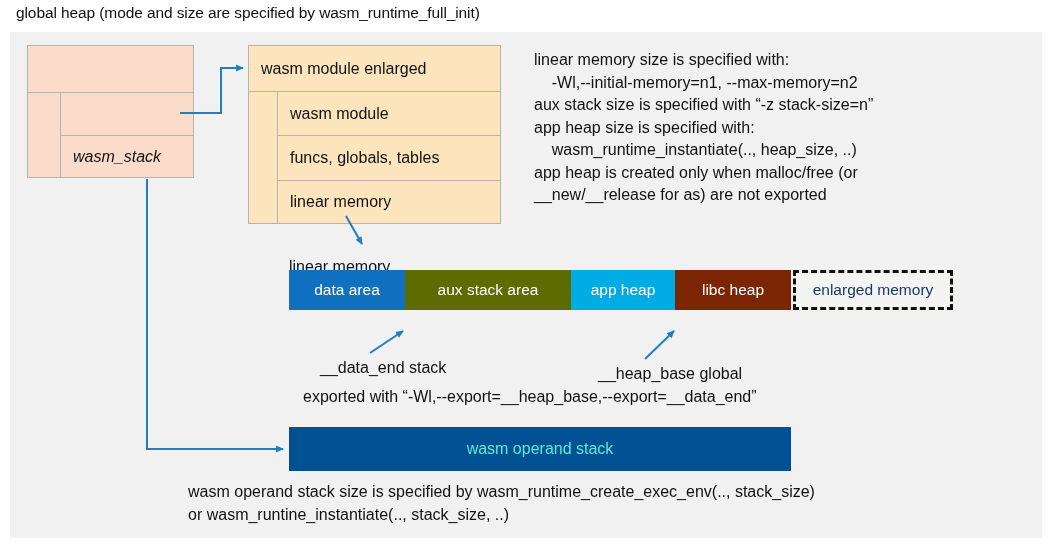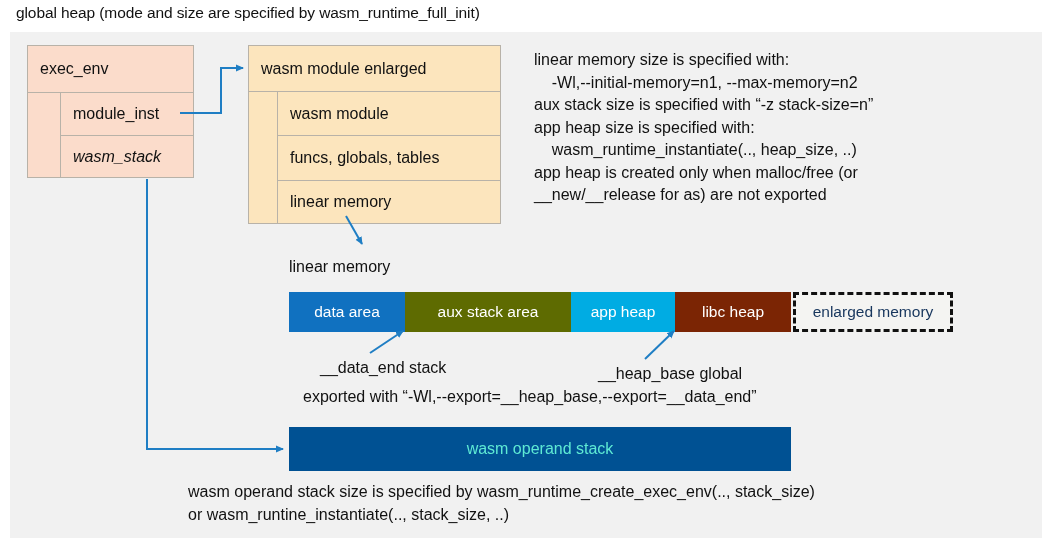--- a/index.html
+++ b/index.html
@@ -14,21 +14,21 @@
   .sbox{position:absolute;border:1px solid #b8b2a8;box-sizing:border-box;}
   .srow{position:absolute;box-sizing:border-box;display:flex;align-items:center;
         font-size:16px;white-space:nowrap;}
   .srow span{padding-left:12px;}
   .pink{background:#fbdccb;}
   .orange{background:#fce5bd;}
   .divline{position:absolute;background:#b8b2a8;}
 
   
   #lm-label{left:289px;top:258px;font-size:16px;}
-  .seg{position:absolute;top:292px;height:40px;box-sizing:border-box;
+  .seg{position:absolute;top:270px;height:40px;box-sizing:border-box;
        display:flex;align-items:center;justify-content:center;
        color:#ffffff;font-size:15.5px;white-space:nowrap;}
   #seg-data{left:289px;width:116px;background:#1071c0;}
   #seg-aux{left:405px;width:166px;background:#5e6b01;}
   #seg-app{left:571px;width:104px;background:#00ace3;}
   #seg-libc{left:675px;width:116px;background:#7b2504;}
   #seg-enlarged{left:793px;width:160px;background:#f4f4f2;color:#17365d;
                 border:3px dashed #111111;}
 
   
@@ -48,28 +48,22 @@
           pointer-events:none;}
 </style>
 </head>
 <body>
 
 <div class="abs" id="title">global heap (mode and size are specified by wasm_runtime_full_init)</div>
 
 <div class="abs" id="panel"></div>
 
 <div class="sbox pink abs" style="left:27px;top:45px;width:167px;height:133px;">
-  <div class="srow" style="left:0;top:0;width:165px;height:46px;">
-    <span>exec_env</span>
-  </div>
   <div class="divline" style="left:0;top:46px;width:165px;height:1px;"></div>
   <div class="divline" style="left:32px;top:46px;width:1px;height:85px;"></div>
-  <div class="srow" style="left:33px;top:47px;width:132px;height:42px;">
-    <span>module_inst</span>
-  </div>
   <div class="divline" style="left:33px;top:89px;width:132px;height:1px;"></div>
   <div class="srow" style="left:33px;top:90px;width:132px;height:41px;font-style:italic;">
     <span>wasm_stack</span>
   </div>
 </div>
 
 <div class="sbox orange abs" style="left:248px;top:45px;width:253px;height:179px;">
   <div class="srow" style="left:0;top:0;width:251px;height:45px;">
     <span>wasm module enlarged</span>
   </div>

